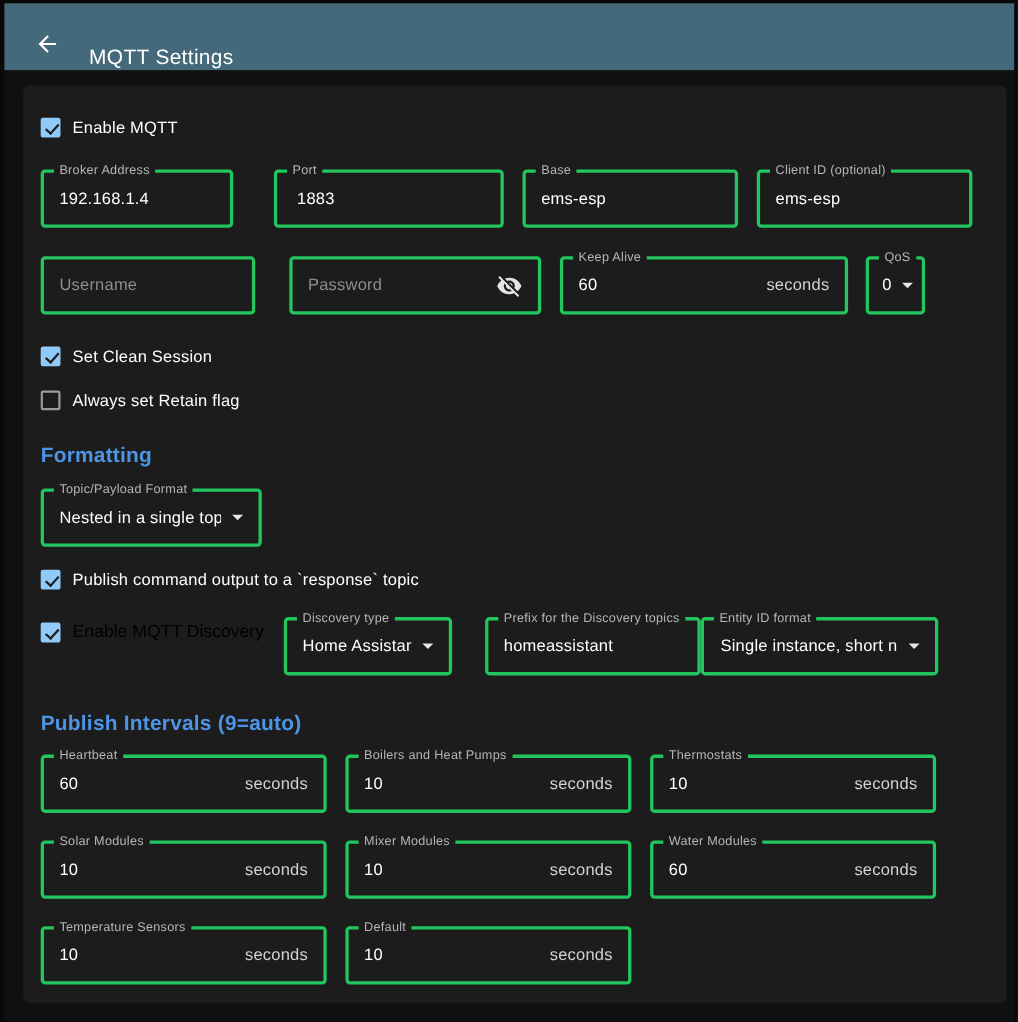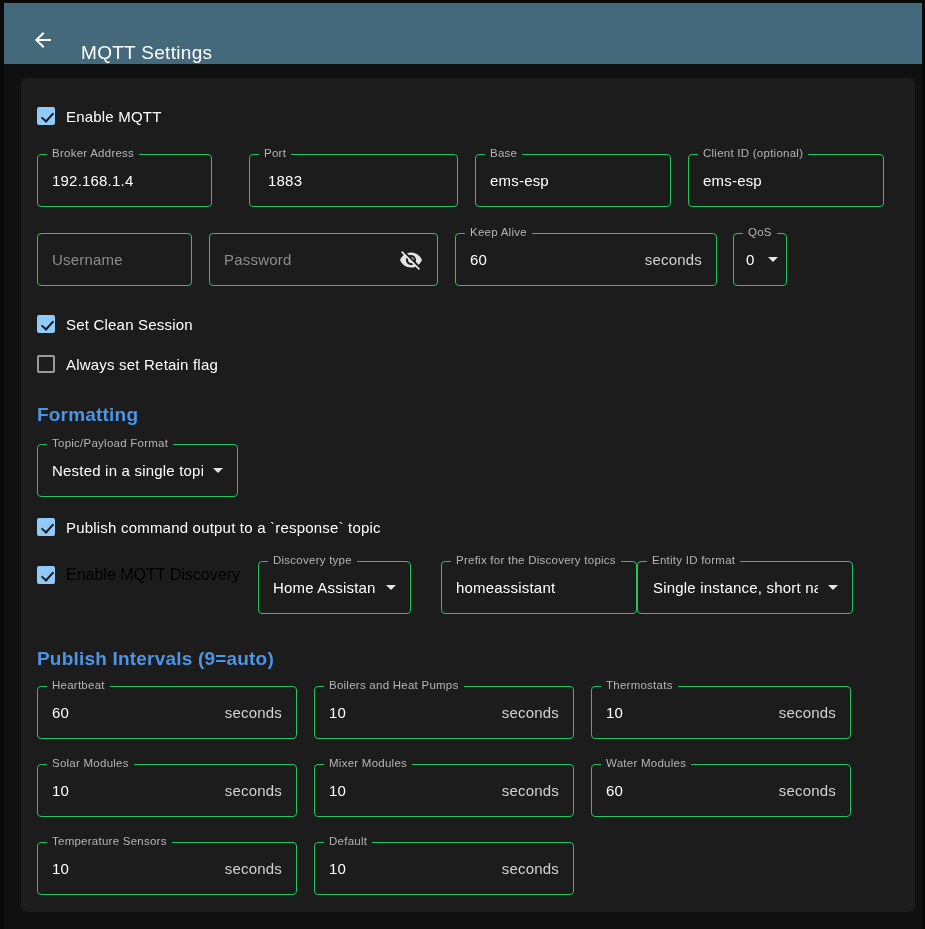--- a/index.html
+++ b/index.html
@@ -32,21 +32,21 @@
     border:2px solid #9a9a9a; cursor:pointer;
   }
   .checkbox.checked { background:#90caf9; border-color:#90caf9; }
   .checkbox.checked::after {
     content:""; position:absolute; left:4.5px; top:0.5px; width:5px; height:10px;
     border:solid #1c1c1c; border-width:0 2.4px 2.4px 0; transform:rotate(42deg);
   }
   .cbrow .cblabel { font-size:15px; color:#fff; letter-spacing:.2px; }
   
   .tf {
-    position:relative; height:53px; border:1px solid #22c55e; border-radius:4px;
+    position:relative; height:53px; border:3px solid #22c55e; border-radius:4px;
     display:flex; align-items:center; padding:0 14px; cursor:text; background:#1c1c1c;
   }
   .tf .lbl {
     position:absolute; top:-8px; left:9px; background:#1c1c1c; padding:0 5px;
     font-size:11.5px; color:#b5b5b5; letter-spacing:.25px; white-space:nowrap;
   }
   .tf .val { font-size:15px; color:#fff; flex:1; letter-spacing:.2px; white-space:nowrap; overflow:hidden; }
   .tf .unit { font-size:15px; color:#d2d2d2; letter-spacing:.2px; }
   .tf input {
     background:transparent; border:none; outline:none; color:#fff; font-size:15px;
@@ -61,21 +61,21 @@
   .tf .eye svg { width:24px; height:24px; fill:#e4e4e4; }
   .tf.select { cursor:pointer; }
   
   .frow { display:flex; }
   .row1 { margin-top:28px; }
   .row1 .tf.w1 { width:175px; margin-right:37px; }
   .row1 .tf.w2 { width:209px; margin-right:17px;padding-left:18px; }
   .row1 .tf.w3 { width:196px; margin-right:17px; }
   .row1 .tf.w4 { width:196px; }
   .row2 { margin-top:26px; }
-  .row2 .tf.u  { width:155px; margin-right:17px; }
+  .row2 .tf.u  { width:195px; margin-right:31px; }
   .row2 .tf.p  { width:229px; margin-right:17px; }
   .row2 .tf.k  { width:262px; margin-right:16px; }
   .row2 .tf.q  { width:54px; padding:0 8px 0 12px; }
   .mt20 { margin-top:20px; }
   .mt28 { margin-top:28px; }
   .heading { font-size:19px; font-weight:700; color:#4e94e4; letter-spacing:.2px; margin-top:28px; line-height:26px; }
   .topicrow { margin-top:16px; }
   .topicrow .tf { width:201px; }
   .discovery { margin-top:24px; display:flex; align-items:flex-start; }
   .discovery .cbgroup { width:221px; display:flex; align-items:center; gap:11px; padding-top:5px; }

